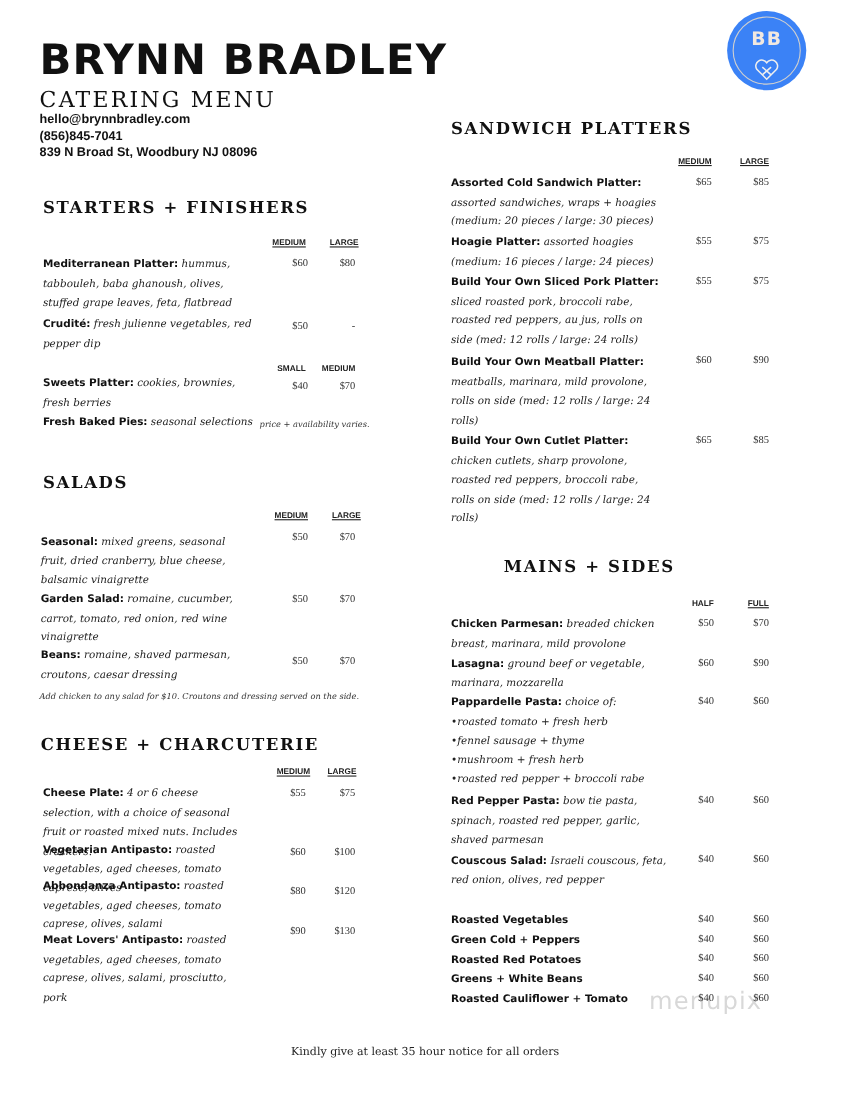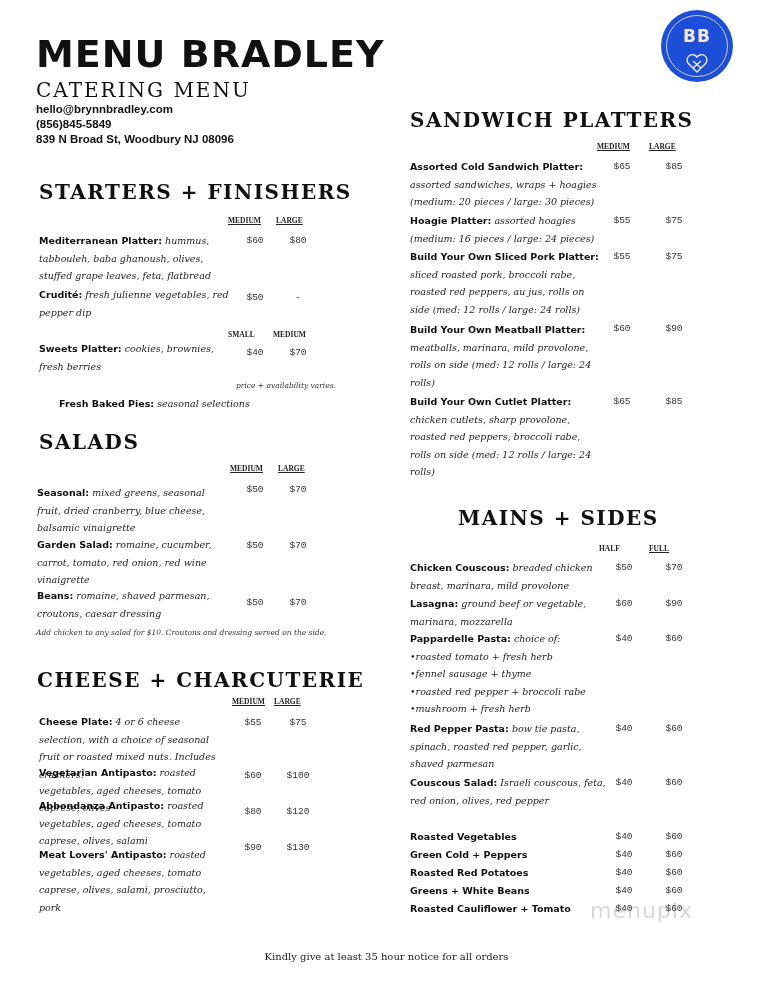--- a/index.html
+++ b/index.html
@@ -1,44 +1,44 @@
 <!DOCTYPE html>
 <html><head>
 <meta charset="utf-8">
 <style>
   html, body { margin:0; padding:0; background:#fff; }
   body { width:773px; height:1000px; position:relative; overflow:hidden; color:#1a1a1a; font-family:"Liberation Sans", sans-serif; }
   .brand { position:absolute; left:36px; top:34px; font-family:"DejaVu Sans", sans-serif; font-weight:bold; font-size:38px; letter-spacing:1px; line-height:40px; color:#111; }
   .subtitle { position:absolute; left:36px; top:78px; font-family:"DejaVu Serif", serif; font-size:20px; letter-spacing:2px; color:#111; }
   .contact { position:absolute; left:36px; top:102px; font-family:"Liberation Sans", sans-serif; font-weight:bold; font-size:11.5px; line-height:15px; color:#111; }
-  .logo { position:absolute; left:661px; top:10px; width:72px; height:72px; border-radius:50%; background:#1d4ed8; }
+  .logo { position:absolute; left:661px; top:10px; width:72px; height:72px; border-radius:50%; background:#3b82f6; }
   .logo .ring { position:absolute; left:5px; top:5px; right:5px; bottom:5px; border:1px solid #cfcfcf; border-radius:50%; }
   .logo .letters { position:absolute; left:0; right:0; top:16px; text-align:center; font-family:"DejaVu Sans", sans-serif; font-weight:bold; font-size:17px; color:#f1e8e0; letter-spacing:1px; }
   .logo .heart { position:absolute; left:24px; top:42px; font-size:20px; color:#eee; line-height:20px; }
 
   .section { position:absolute; }
-  .sec-title { font-family:"DejaVu Serif", serif; font-size:20px; letter-spacing:1.5px; color:#111; margin:0; }
-  .hdr { position:absolute; font-family:Liberation Serif, serif; font-weight:bold; font-size:7.5px; text-decoration:underline; color:#222; text-align:left; width:50px; }
+  .sec-title { font-family:"DejaVu Serif", serif; font-size:15px; letter-spacing:1.5px; color:#111; margin:0; }
+  .hdr { position:absolute; font-family:Liberation Sans, sans-serif; font-weight:bold; font-size:7.5px; text-decoration:underline; color:#222; text-align:right; width:50px; }
   .hdr.noul { text-decoration:none; }
   .item { position:absolute; font-family:"DejaVu Sans", sans-serif; font-size:9.5px; line-height:17.5px; color:#222; }
   .item .name { font-weight:bold; color:#111;text-align:right; }
   .item .desc { font-style:italic; font-family:"DejaVu Serif", serif; font-size:9.5px; }
-  .price { position:absolute; font-family:Liberation Mono, monospace; font-size:9.5px; color:#333; text-align:center; width:50px; }
+  .price { position:absolute; font-family:Liberation Serif, serif; font-size:9.5px; color:#333; text-align:right; width:50px; }
   .note { position:absolute; font-family:"DejaVu Serif", serif; font-style:italic; font-size:7.5px; color:#333; }
   .footer { position:absolute; left:0; width:773px; top:950px; text-align:center; font-family:"DejaVu Serif", serif; font-size:10px; line-height:14px; color:#222; }
   .watermark { position:absolute; left:590px; top:898px; font-family:"DejaVu Sans", sans-serif; font-size:22px; color:#d8d8d8; letter-spacing:1px; }
 </style>
 </head>
 <body>
 
-<div class="brand">MENU BRADLEY</div>
+<div class="brand">BRYNN BRADLEY</div>
 <div class="subtitle">CATERING MENU</div>
 <div class="contact">
   <div>hello@brynnbradley.com</div>
-  <div>(856)845-5849</div>
+  <div>(856)845-7041</div>
   <div>839 N Broad St, Woodbury NJ 08096</div>
 </div>
 <div class="logo">
   <div class="ring"></div>
   <div class="letters">BB</div>
   <svg class="heart" width="24" height="22" viewBox="0 0 24 22" style="position:absolute;left:24px;top:42px;">
     <path d="M12 20 L3 11 A5 5 0 0 1 12 5 A5 5 0 0 1 21 11 Z" fill="none" stroke="#eee" stroke-width="1.4"></path>
     <path d="M8 9 L16 16 M16 9 L8 16" stroke="#eee" stroke-width="1.4"></path>
   </svg>
 </div>
@@ -66,21 +66,21 @@
 <div class="hdr noul" style="left:228px;top:330px;">SMALL</div>
 <div class="hdr noul" style="left:273px;top:330px;">MEDIUM</div>
 
 <div class="item" style="left:39px;top:340px;width:190px;">
   <span class="name">Sweets Platter:</span>
   <span class="desc">cookies, brownies, fresh berries</span>
 </div>
 <div class="price" style="left:230px;top:347px;">$40</div>
 <div class="price" style="left:273px;top:347px;">$70</div>
 
-<div class="item" style="left:39px;top:395px;width:200px;white-space:nowrap;margin-left:20px;">
+<div class="item" style="left:39px;top:375px;width:200px;white-space:nowrap;">
   <span class="name">Fresh Baked Pies:</span>
   <span class="desc">seasonal selections</span>
 </div>
 <div class="note" style="left:236px;top:381px;">price + availability varies.</div>
 
 <div class="section" style="left:39px;top:430px;">
   <h2 class="sec-title">SALADS</h2>
 </div>
 <div class="hdr" style="left:230px;top:464px;">MEDIUM</div>
 <div class="hdr" style="left:278px;top:464px;">LARGE</div>
@@ -183,40 +183,40 @@
 <div class="price" style="left:597px;top:396px;">$65</div>
 <div class="price" style="left:649px;top:396px;">$85</div>
 
 <div class="section" style="left:410px;top:506px;margin-left:48px;">
   <h2 class="sec-title">MAINS + SIDES</h2>
 </div>
 <div class="hdr noul" style="left:599px;top:544px;">HALF</div>
 <div class="hdr" style="left:649px;top:544px;">FULL</div>
 
 <div class="item" style="left:410px;top:559px;width:190px;">
-  <span class="name">Chicken Couscous:</span>
+  <span class="name">Chicken Parmesan:</span>
   <span class="desc">breaded chicken breast, marinara, mild provolone</span>
 </div>
 <div class="price" style="left:599px;top:562px;">$50</div>
 <div class="price" style="left:649px;top:562px;">$70</div>
 
 <div class="item" style="left:410px;top:595px;width:190px;">
   <span class="name">Lasagna:</span>
   <span class="desc">ground beef or vegetable, marinara, mozzarella</span>
 </div>
 <div class="price" style="left:599px;top:598px;">$60</div>
 <div class="price" style="left:649px;top:598px;">$90</div>
 
 <div class="item" style="left:410px;top:630px;width:190px;">
   <span class="name">Pappardelle Pasta:</span>
   <span class="desc">choice of:</span>
   <div class="desc">•roasted tomato + fresh herb</div>
   <div class="desc">•fennel sausage + thyme</div>
+  <div class="desc">•mushroom + fresh herb</div>
   <div class="desc">•roasted red pepper + broccoli rabe</div>
-  <div class="desc">•mushroom + fresh herb</div>
 </div>
 <div class="price" style="left:599px;top:633px;">$40</div>
 <div class="price" style="left:649px;top:633px;">$60</div>
 
 <div class="item" style="left:410px;top:720px;width:190px;">
   <span class="name">Red Pepper Pasta:</span>
   <span class="desc">bow tie pasta, spinach, roasted red pepper, garlic, shaved parmesan</span>
 </div>
 <div class="price" style="left:599px;top:723px;">$40</div>
 <div class="price" style="left:649px;top:723px;">$60</div>

